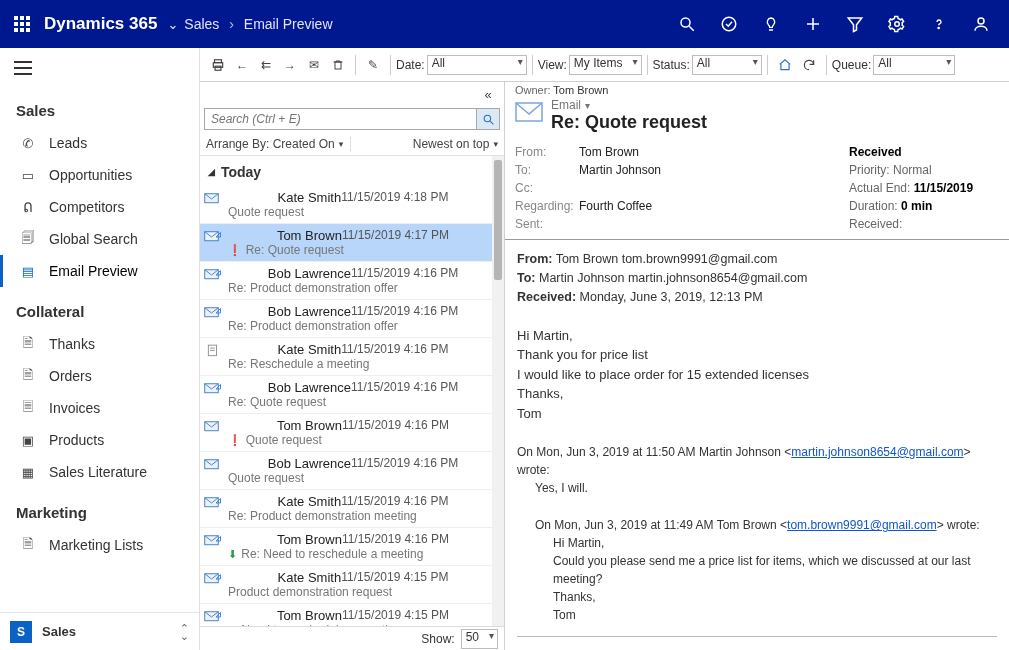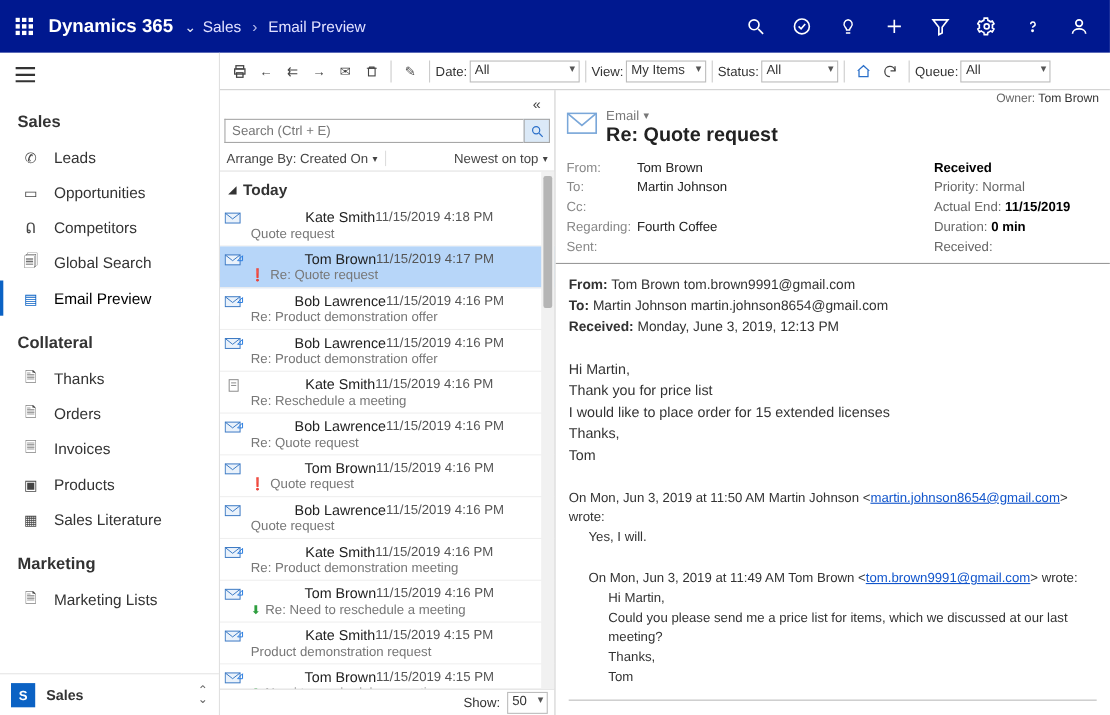--- a/index.html
+++ b/index.html
@@ -36,21 +36,21 @@
   .tbtn{width:22px;height:22px;display:flex;align-items:center;justify-content:center;cursor:pointer;margin:0 1px;color:#444;}
   .tsep{width:1px;height:20px;background:#ccc;margin:0 5px;}
   .tlabel{font-size:12px; color:#333; margin-right:2px;}
   .tsel{border:1px solid #bcbcbc; height:20px; font-size:12px; padding:0 18px 0 4px; background:#fff; position:relative; display:flex; align-items:flex-start; cursor:pointer; min-width:54px;}
   .tsel::after{content:"▾"; position:absolute; right:3px; font-size:10px; color:#555;}
   
   .split{flex:1; display:flex; min-height:0;}
   .listpane{width:305px; border-right:1px solid #d0d0d0; display:flex; flex-direction:column; min-height:0; position:relative;}
   .listtools{height:24px; display:flex; align-items:center; justify-content:flex-end; padding:0 4px; gap:2px;}
   .searchwrap{display:flex; padding:2px 4px;}
-  .searchwrap input{flex:1; height:22px; border:1px solid #a7a7a7; border-right:none; padding:0 6px; font-size:12px; outline:none;}
+  .searchwrap input{flex:1; height:22px; border:1px solid #a7a7a7; border-right:none; padding:0 6px; font-size:12px; outline:none;font-style:italic;}
   .searchwrap .sbtn{width:24px;height:22px;border:1px solid #a7a7a7; background:#dbe9f7; display:flex;align-items:center;justify-content:center;cursor:pointer;}
   .arrangebar{height:24px; border-bottom:1px solid #e2e2e2; display:flex; align-items:center; padding:0 6px; font-size:12px; color:#444; gap:4px;}
   .arrangebar .half{flex:1; display:flex; align-items:center; gap:4px; cursor:pointer;}
   .arrangebar .half:nth-child(2){justify-content:flex-end; border-left:1px solid #ddd; padding-left:8px;}
   .listbody{flex:1; overflow:hidden; position:relative;}
   .grouphdr{font-weight:600; padding:8px 8px 6px 8px; font-size:14px; display:flex; align-items:center; gap:6px;}
   .grouphdr .tri{font-size:9px;}
   .mailrow{display:flex; padding:4px 6px 4px 4px; border-bottom:1px solid #efefef; cursor:pointer; gap:6px; align-items:flex-start;}
   .mailrow.selected{background:#b7d6f9;}
   .mailrow .micon{width:18px; padding-top:2px; display:flex; flex-direction:column; align-items:center; gap:2px;}
@@ -58,21 +58,21 @@
   .mailrow .line1{display:flex; justify-content:center; font-size:13px;}
   .mailrow .from{color:#222;}
   .mailrow .date{color:#555; font-size:12px;}
   .mailrow .subj{font-size:12px; color:#777; white-space:nowrap; overflow:hidden; text-overflow:ellipsis; display:flex; align-items:center; gap:4px;}
   .vscroll{position:absolute; right:0; top:0; width:12px; height:100%; background:#f1f1f1;}
   .vscroll .thumb{position:absolute; left:2px; width:8px; background:#b5b5b5; border-radius:2px;}
   .showbar{height:24px; border-top:1px solid #ddd; display:flex; align-items:center; justify-content:flex-end; padding:0 6px; gap:6px; font-size:12px;}
   
   .reading{flex:1; display:flex; flex-direction:column; min-width:0; overflow:hidden;}
   .rhdr{padding:2px 10px 0 10px;}
-  .rhdr .own{font-size:11px; color:#666; text-align:right;}
+  .rhdr .own{font-size:11px; color:#666; text-align:left;}
   .rhdr .own b{color:#333; font-weight:400;}
   .rtop{display:flex; align-items:flex-start; gap:8px; padding:2px 10px 6px 10px;}
   .envicon{width:28px;height:22px; margin-top:4px;}
   .rmeta{flex:1;}
   .rmeta .kind{font-size:12px; color:#777; display:flex; align-items:center; gap:4px;}
   .rmeta .subjline{font-size:18px; font-weight:700; color:#222;}
   .fields{padding:4px 10px 6px 10px; border-bottom:1px solid #999;}
   .frow{display:flex; font-size:12px; color:#666; padding:2px 0;}
   .frow .fl{width:64px; color:#888;}
   .frow .fv{flex:1; color:#222;}

